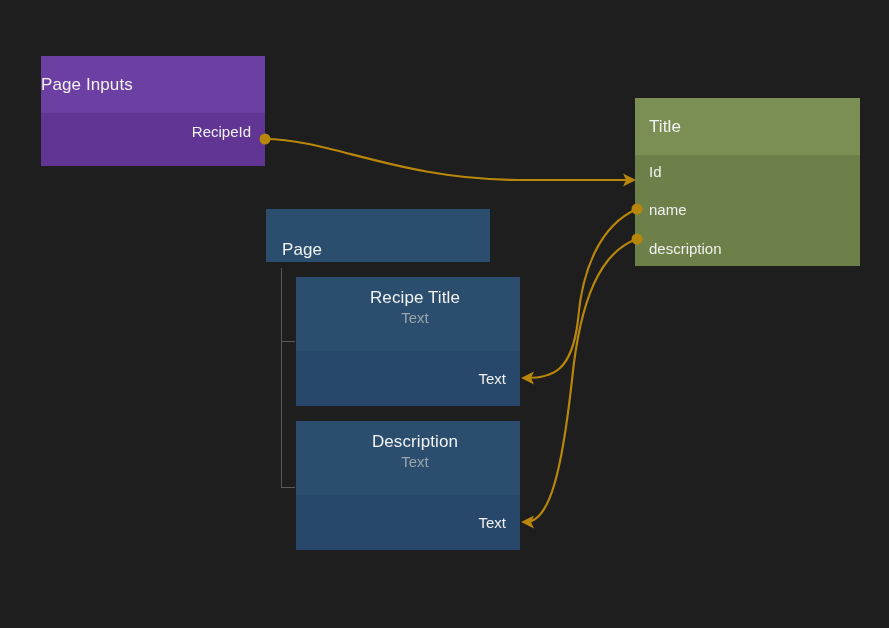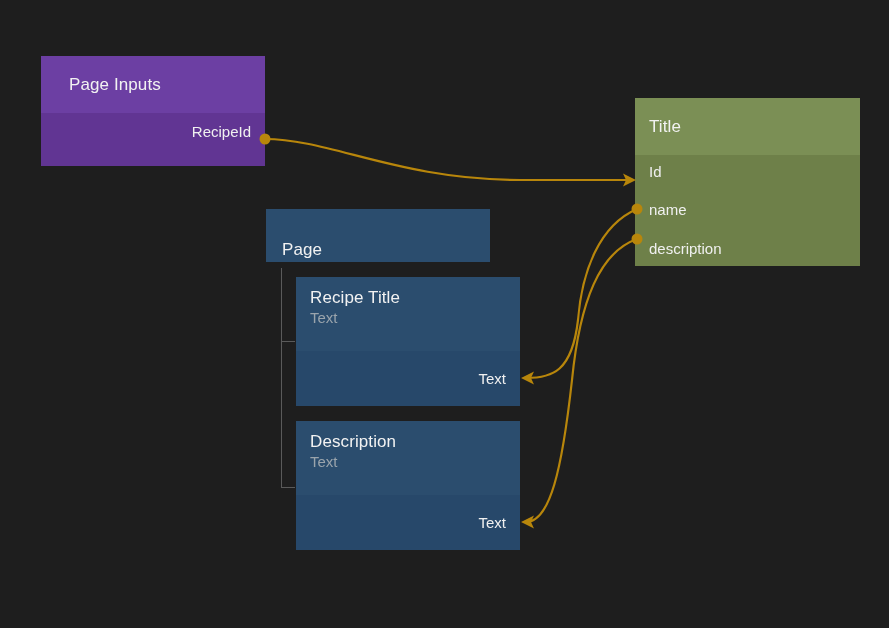--- a/index.html
+++ b/index.html
@@ -57,21 +57,21 @@
   
   #page-inputs-node {
     left: 41px;
     top: 56px;
     width: 224px;
     height: 110px;
   }
   #page-inputs-node .node-header {
     height: 57px;
     background: #6c3fa3;
-    padding: 0 0 0 28px;
+    padding: 0 0 0 0;
   }
   #page-inputs-node .node-body {
     height: 53px;
     background: #613593;
     padding: 0 14px 16px 16px;
     align-items: flex-end;
   }
 
   
   #object-node {
@@ -115,20 +115,21 @@
   .child-node {
     left: 296px;
     width: 224px;
     height: 129px;
   }
   .child-node .node-header {
     height: 74px;
     background: #2b4d6e;
     padding: 10px 0 0 14px;
     justify-content: flex-start;
+    align-items: center;
   }
   .child-node .node-body {
     height: 55px;
     background: #27486a;
     padding: 0 14px 0 0;
     align-items: flex-end;
   }
   #recipe-title-node { top: 277px; }
   #description-node  { top: 421px; }
 

